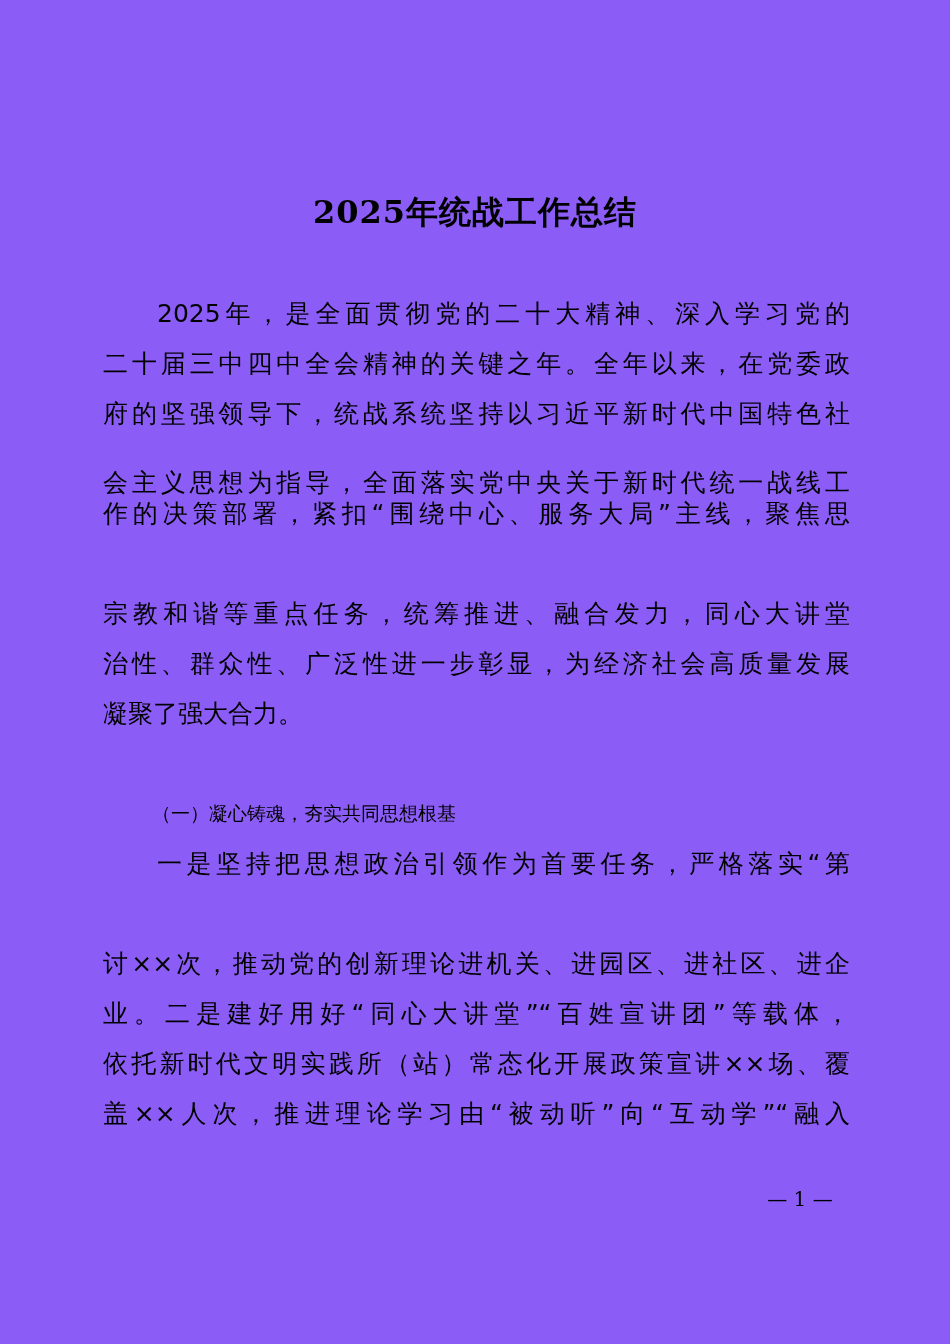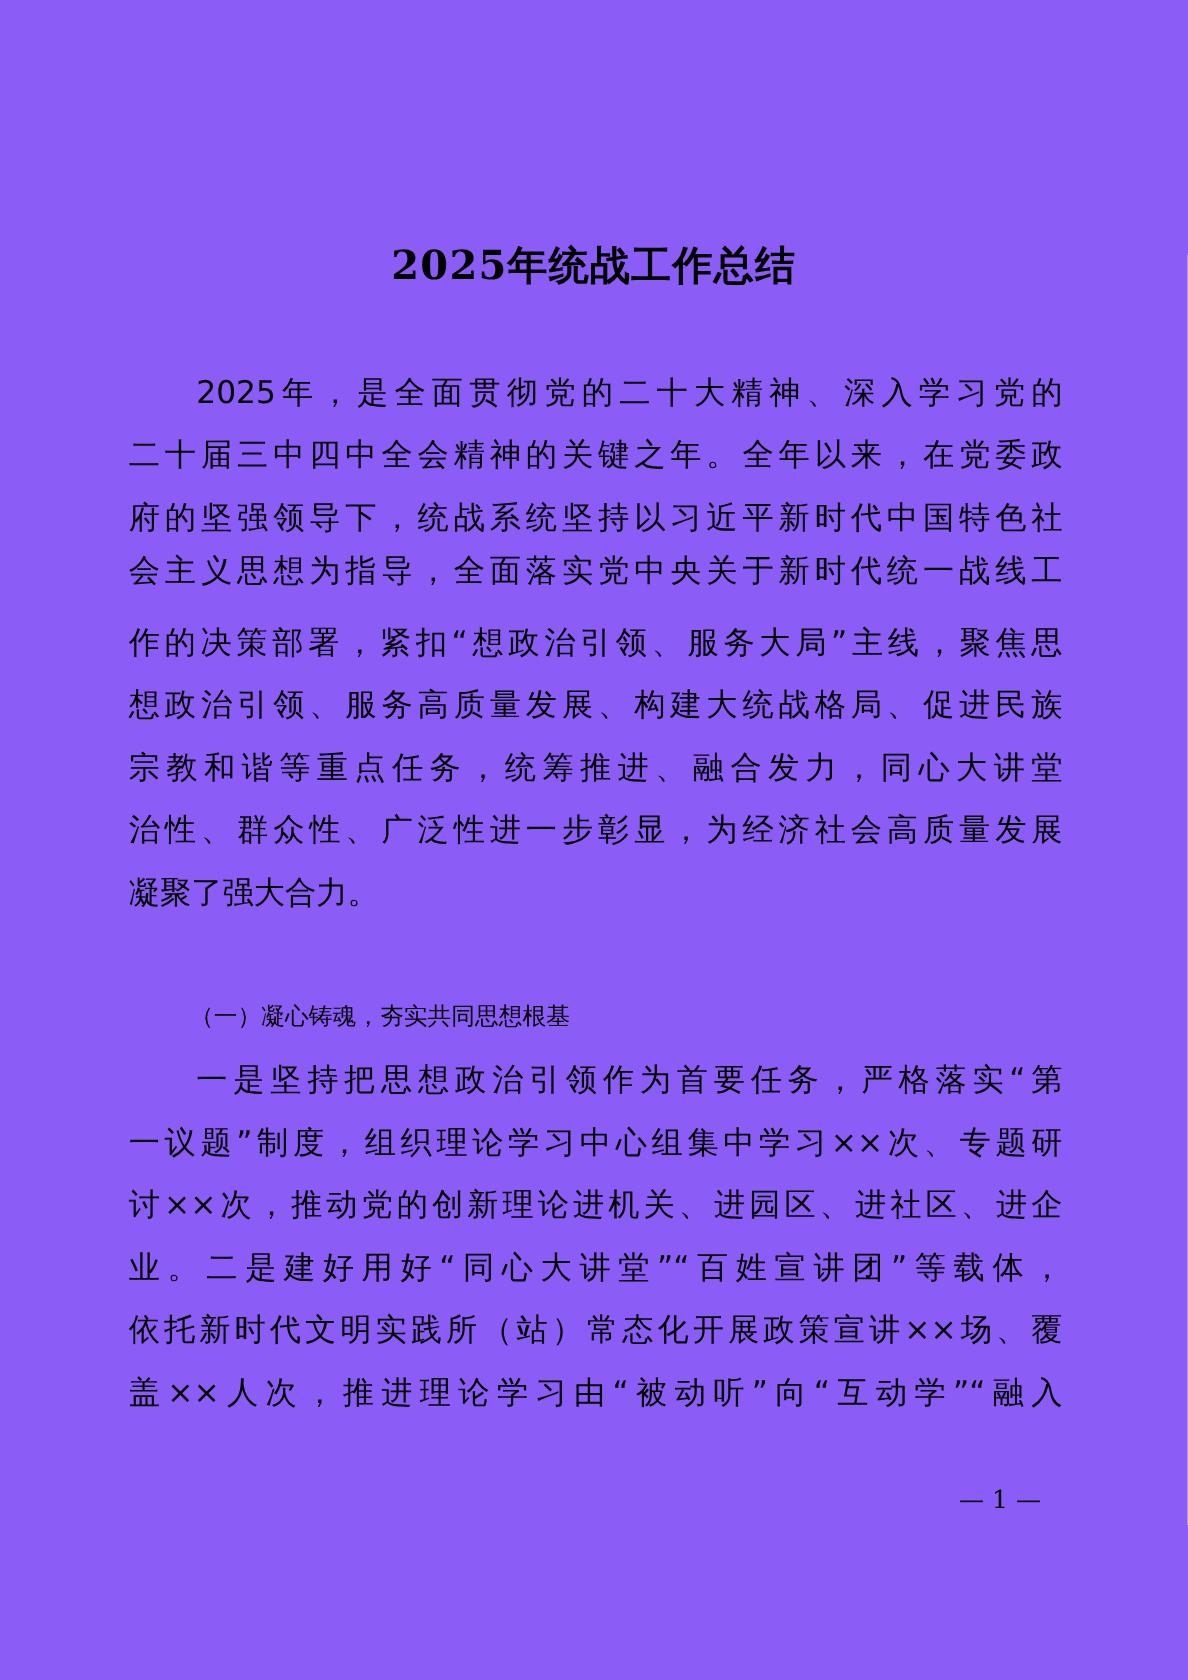--- a/index.html
+++ b/index.html
@@ -35,30 +35,28 @@
   </style>
 </head>
 <body>
 
 <div class="page">
   <div class="title">2025年统战工作总结</div>
 
   <div class="line indent" style="top:289px">2025年，是全面贯彻党的二十大精神、深入学习党的</div>
   <div class="line" style="top:339px">二十届三中四中全会精神的关键之年。全年以来，在党委政</div>
   <div class="line" style="top:389px">府的坚强领导下，统战系统坚持以习近平新时代中国特色社</div>
-  <div class="line" style="top:432px">会主义思想为指导，全面落实党中央关于新时代统一战线工</div>
-  <div class="line" style="top:489px">作的决策部署，紧扣“想政治引领、服务大局”主线，聚焦思</div>
-  <div class="line" style="top:539px">想政治引领、服务高质量发展、构建大统战格局、促进民族</div>
+  <div class="line" style="top:458px">会主义思想为指导，全面落实党中央关于新时代统一战线工</div>
+  <div class="line" style="top:489px">作的决策部署，紧扣“围绕中心、服务大局”主线，聚焦思</div>
   <div class="line" style="top:589px">宗教和谐等重点任务，统筹推进、融合发力，同心大讲堂</div>
   <div class="line" style="top:639px">治性、群众性、广泛性进一步彰显，为经济社会高质量发展</div>
   <div class="line last" style="top:689px">凝聚了强大合力。</div>
 
   <div class="heading2" style="top:789px; left:152px">（一）凝心铸魂，夯实共同思想根基</div>
 
   <div class="line indent" style="top:839px">一是坚持把思想政治引领作为首要任务，严格落实“第</div>
-  <div class="line" style="top:889px">一议题”制度，组织理论学习中心组集中学习××次、专题研</div>
   <div class="line" style="top:939px">讨××次，推动党的创新理论进机关、进园区、进社区、进企</div>
   <div class="line" style="top:989px">业。二是建好用好“同心大讲堂”“百姓宣讲团”等载体，</div>
   <div class="line" style="top:1039px">依托新时代文明实践所（站）常态化开展政策宣讲××场、覆</div>
   <div class="line" style="top:1089px">盖××人次，推进理论学习由“被动听”向“互动学”“融入</div>
 
   <div class="page-number">— 1 —</div>
 </div>
 
 </body></html>

